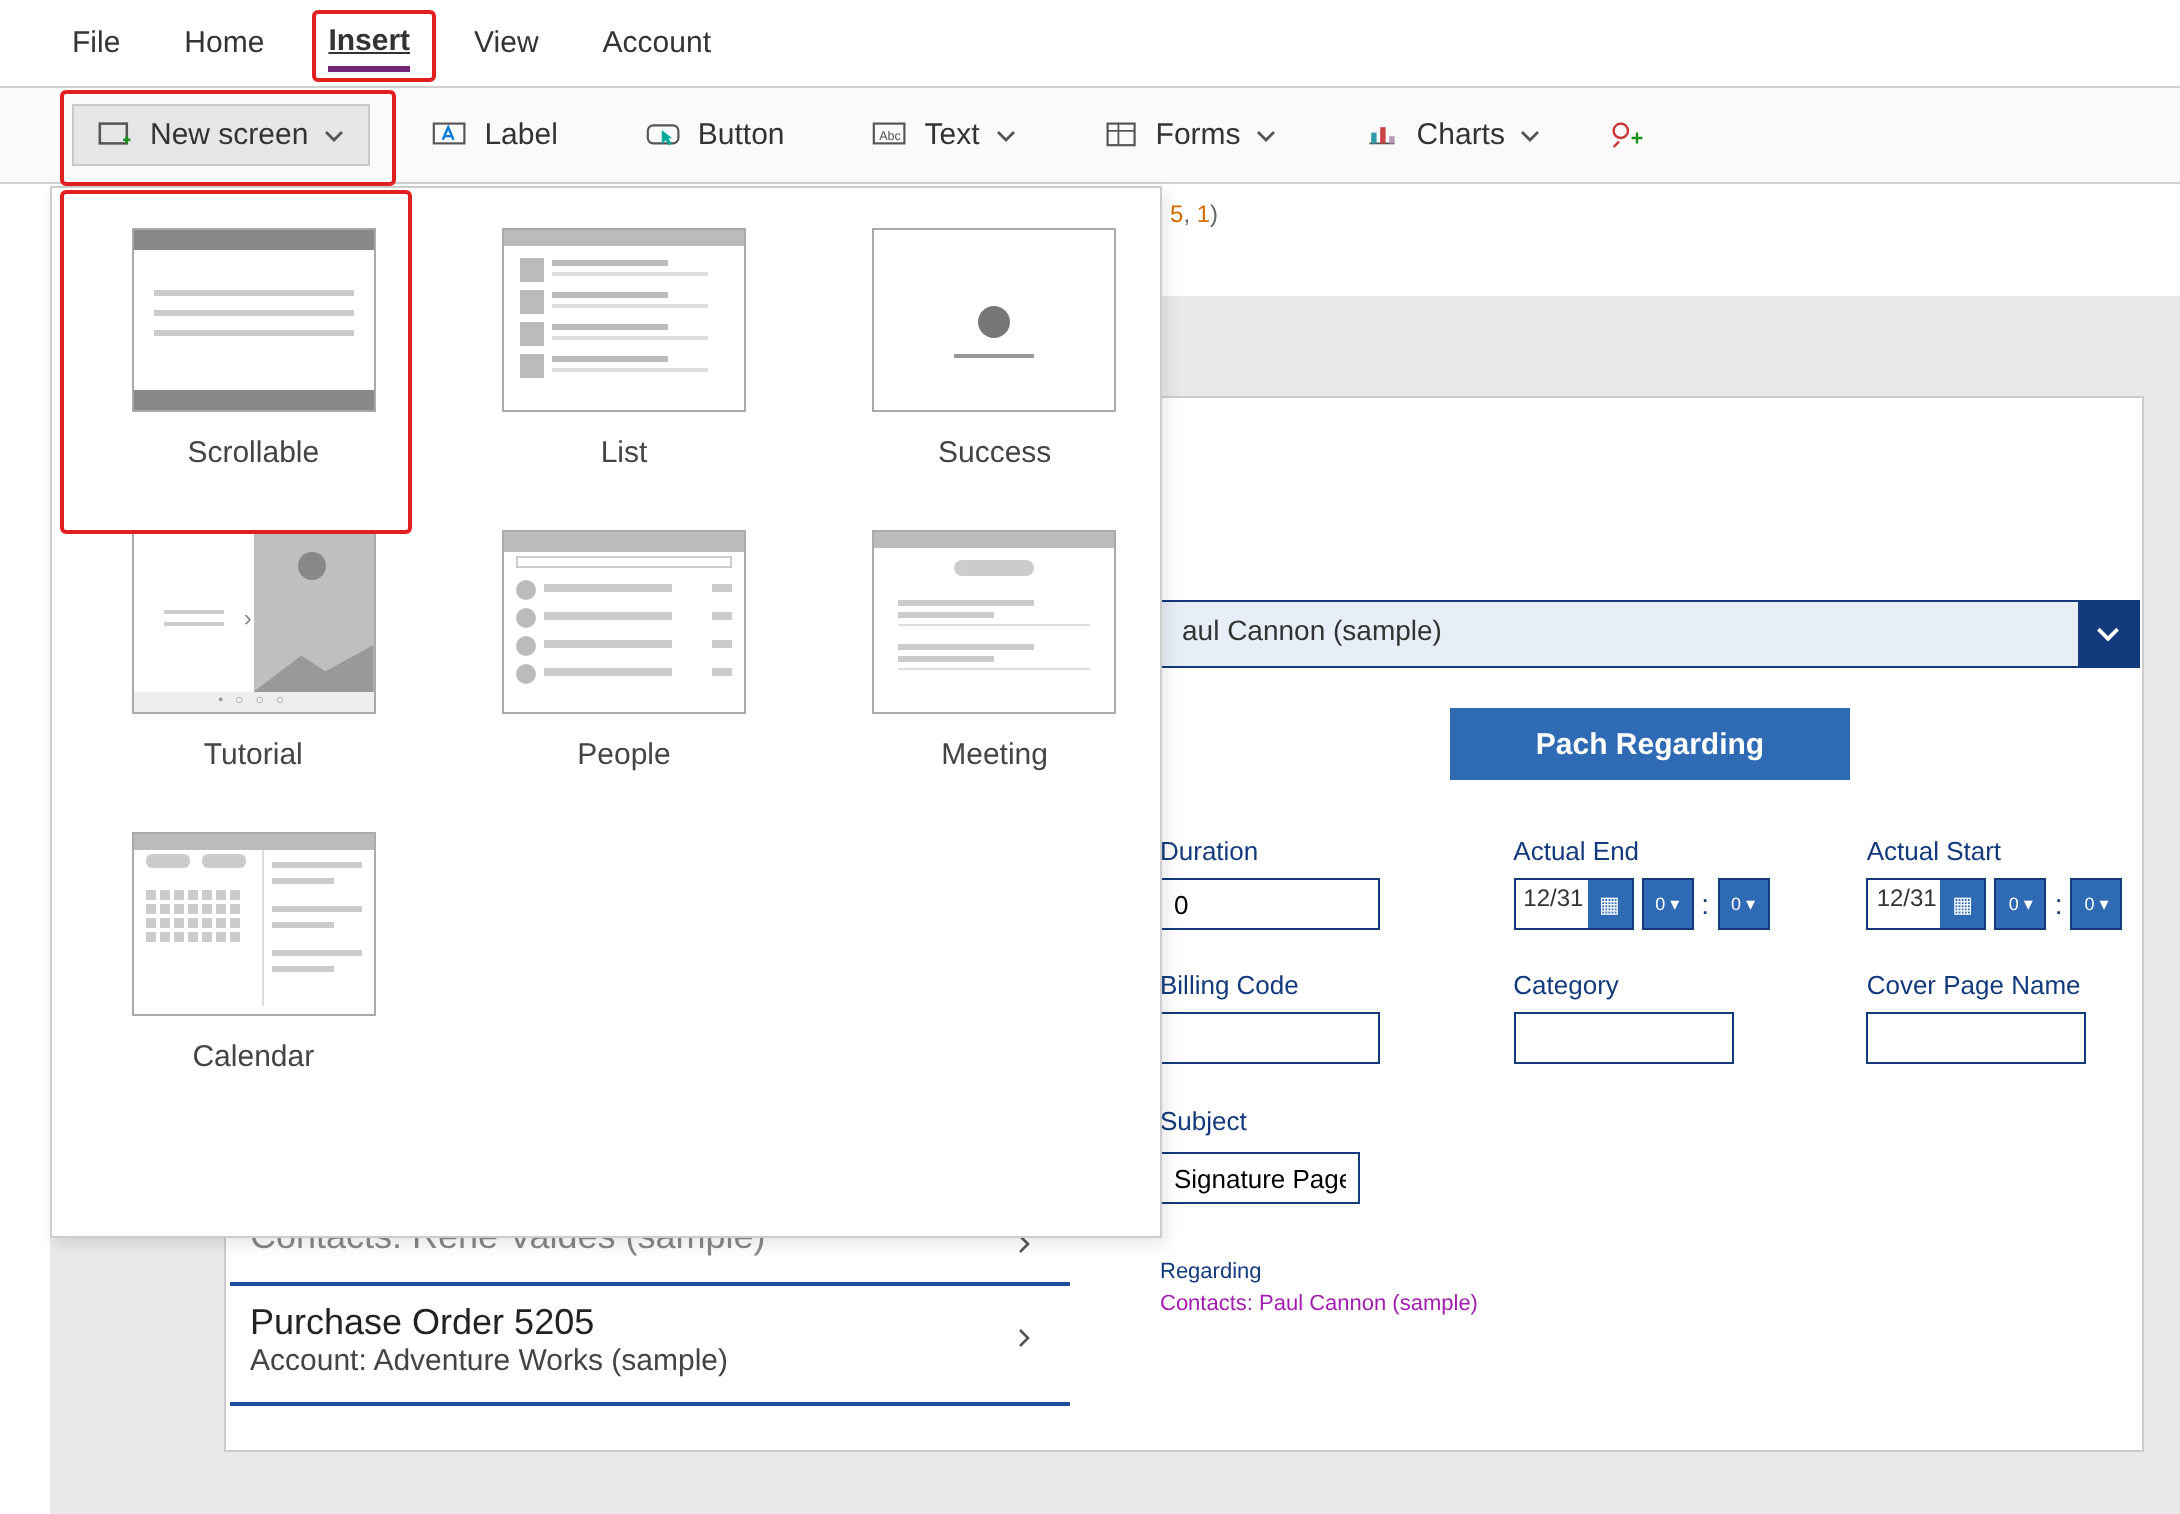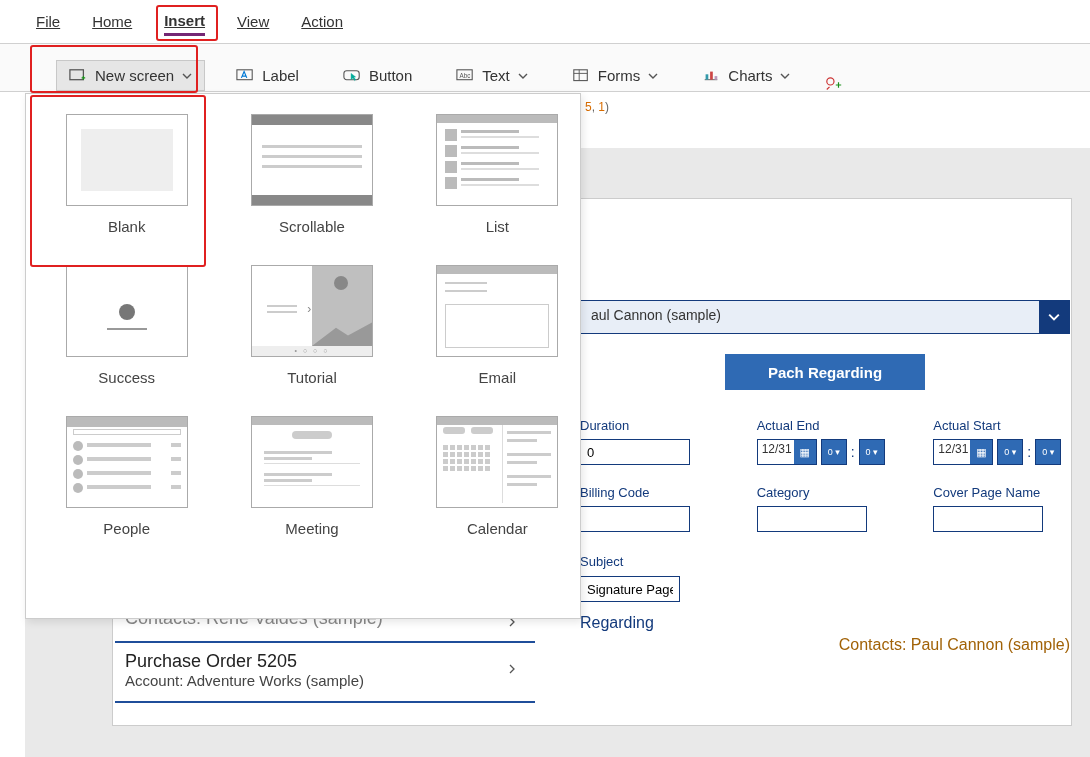--- a/index.html
+++ b/index.html
@@ -1,24 +1,24 @@
 <!DOCTYPE html>
 <html><head>
 <meta charset="utf-8">
 <style>
   * { box-sizing: border-box; margin: 0; padding: 0; font-family: "Segoe UI", Arial, sans-serif; }
   body { background: #fff; width: 1090px; height: 757px; overflow: hidden; position: relative; color: #333; }
 
   
   .menubar { display:flex; align-items:center; height:44px; border-bottom:1px solid #d0d0d0; padding-left:36px; gap:32px; }
-  .menu-item { font-size:15px; color:#333; cursor:pointer; padding:4px 0;text-decoration:underline; }
+  .menu-item { font-size:15px; color:#333; cursor:pointer; padding:4px 0; }
   .menu-item.active { font-weight:600; border-bottom:3px solid #742774; text-decoration:underline; }
 
   
-  .ribbon { display:flex; align-items:flex-end; height:48px; border-bottom:1px solid #d0d0d0; background:#fafafa; padding-left:56px; gap:18px; }
+  .ribbon { display:flex; align-items:center; height:48px; border-bottom:1px solid #d0d0d0; background:#fafafa; padding-left:36px; gap:18px; }
   .ribbon-btn { display:flex; align-items:center; gap:8px; padding:6px 12px; font-size:15px; cursor:pointer; border:1px solid transparent; }
   .ribbon-btn.primary { background:#e6e6e6; border:1px solid #c8c8c8; }
   .ribbon-icon { width:18px; height:16px; display:inline-flex; align-items:center; justify-content:center; }
   .chev { width:10px; height:10px; display:inline-block; }
   .chev svg { width:10px; height:10px; }
 
   
   .redbox1 { position:absolute; left:156px; top:5px; width:62px; height:36px; border:2px solid #e02020; border-radius:3px; pointer-events:none; z-index:50; }
   .redbox2 { position:absolute; left:30px; top:45px; width:168px; height:48px; border:2px solid #e02020; border-radius:3px; pointer-events:none; z-index:50; }
   .redbox3 { position:absolute; left:30px; top:95px; width:176px; height:172px; border:2px solid #e02020; border-radius:3px; pointer-events:none; z-index:50; }
@@ -109,35 +109,35 @@
   .field label { display:block; font-size:13px; color:#133a7c; margin-bottom:6px; }
   .tinput { width:110px; height:26px; border:1.5px solid #133a7c; padding:2px 6px; font-size:13px; }
   .datecombo { display:flex; gap:4px; align-items:center; }
   .datebox { display:flex; border:1.5px solid #133a7c; height:26px; }
   .datebox .v { width:36px; padding:2px 4px; font-size:12px; }
   .datebox .ic { width:22px; background:#2f6ab4; color:#fff; display:flex; align-items:center; justify-content:center; font-size:11px; }
   .timebox { width:26px; height:26px; border:1.5px solid #133a7c; background:#2f6ab4; color:#fff; display:flex; align-items:center; justify-content:center; font-size:9px; }
   .timesep { font-size:14px; color:#133a7c; }
   .subjrow label { font-size:13px; color:#133a7c; }
   .subjrow .tinput { width:100px; }
-  .reg { margin-top:12px; font-size:16px; }
+  .reg { margin-top:28px; font-size:11px; }
   .reg .h { color:#133a7c; margin-bottom:4px; }
-  .reg .v { color:#a16207;text-align:right; }
+  .reg .v { color:#a21caf; }
 
   svg { display:block; }
 </style>
 </head>
 <body>
 
 <div class="menubar">
   <div class="menu-item">File</div>
   <div class="menu-item">Home</div>
   <div class="menu-item active">Insert</div>
   <div class="menu-item">View</div>
-  <div class="menu-item">Action</div>
+  <div class="menu-item">Account</div>
 </div>
 
 <div class="ribbon">
   <div class="ribbon-btn primary">
     <span class="ribbon-icon">
       <svg viewBox="0 0 20 16">
           <rect x="1" y="2" width="15" height="11" fill="none" stroke="#555" stroke-width="1.4"></rect>
           <path d="M14 11 L18 11 M16 9 L16 13" stroke="#1a8f1a" stroke-width="1.4"></path>
         </svg>
     </span>
@@ -234,24 +234,20 @@
 <div class="canvas-bg"></div>
 <div class="phone"></div>
 
 <div class="redbox1"></div>
 <div class="redbox2"></div>
 <div class="redbox3"></div>
 
 <div class="gallery">
   <div class="gallery-grid">
     <div class="gcell">
-      <div class="thumb blank"></div>
-      <span class="label">Blank</span>
-    </div>
-    <div class="gcell">
       <div class="thumb scroll">
         <div class="bar b1"></div>
           <div class="bar b2"></div>
         <div class="line" style="top:30px"></div>
           <div class="line" style="top:40px"></div>
           <div class="line" style="top:50px"></div>
       </div>
       <span class="label">Scrollable</span>
     </div>
     <div class="gcell">
@@ -291,29 +287,20 @@
     <div class="gcell">
       <div class="thumb tutorial">
         <div class="left">
             <div class="l1"></div>
           </div>
           <div class="arrow">›</div>
           <div class="right"></div>
           <div class="dots">• ○ ○ ○</div>
       </div>
       <span class="label">Tutorial</span>
-    </div>
-    <div class="gcell">
-      <div class="thumb email">
-        <div class="hdr"></div>
-          <div class="line" style="top:16px"></div>
-          <div class="line" style="top:24px"></div>
-          <div class="box"></div>
-      </div>
-      <span class="label">Email</span>
     </div>
 
     <div class="gcell">
       <div class="thumb people">
         <div class="hdr"></div>
           <div class="srch"></div>
         <div class="row" style="top:24px">
             <div class="c"></div>
             <div class="l"></div>
             <div class="r"></div>

